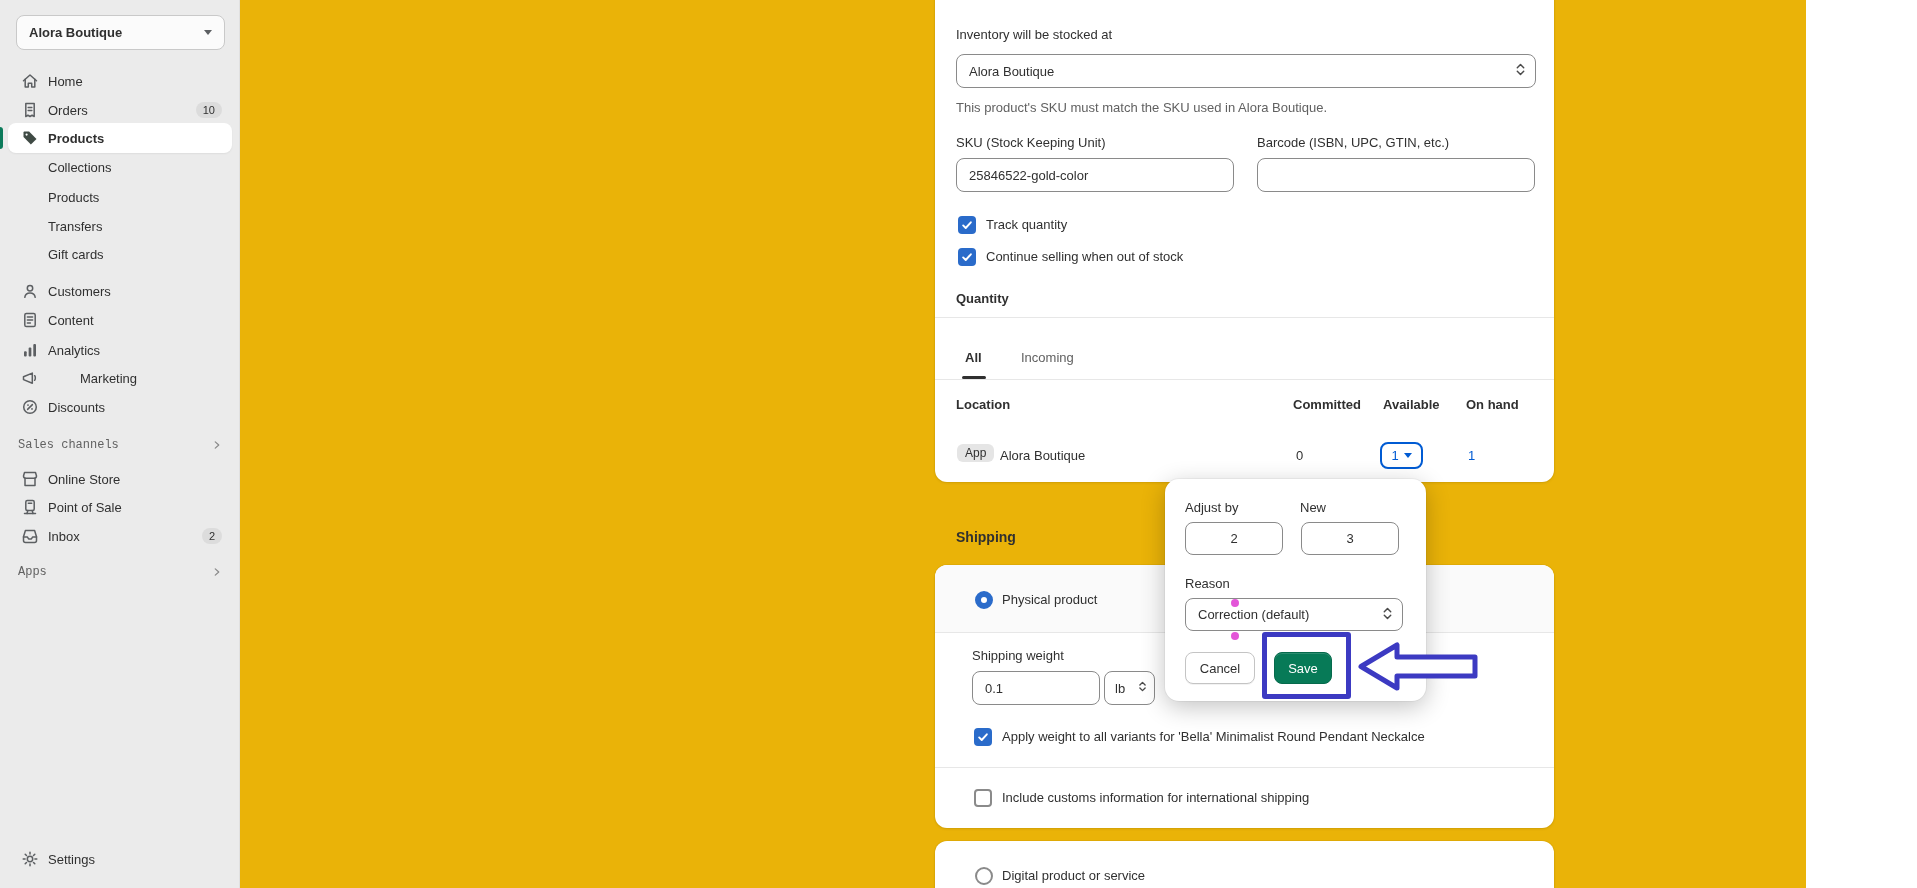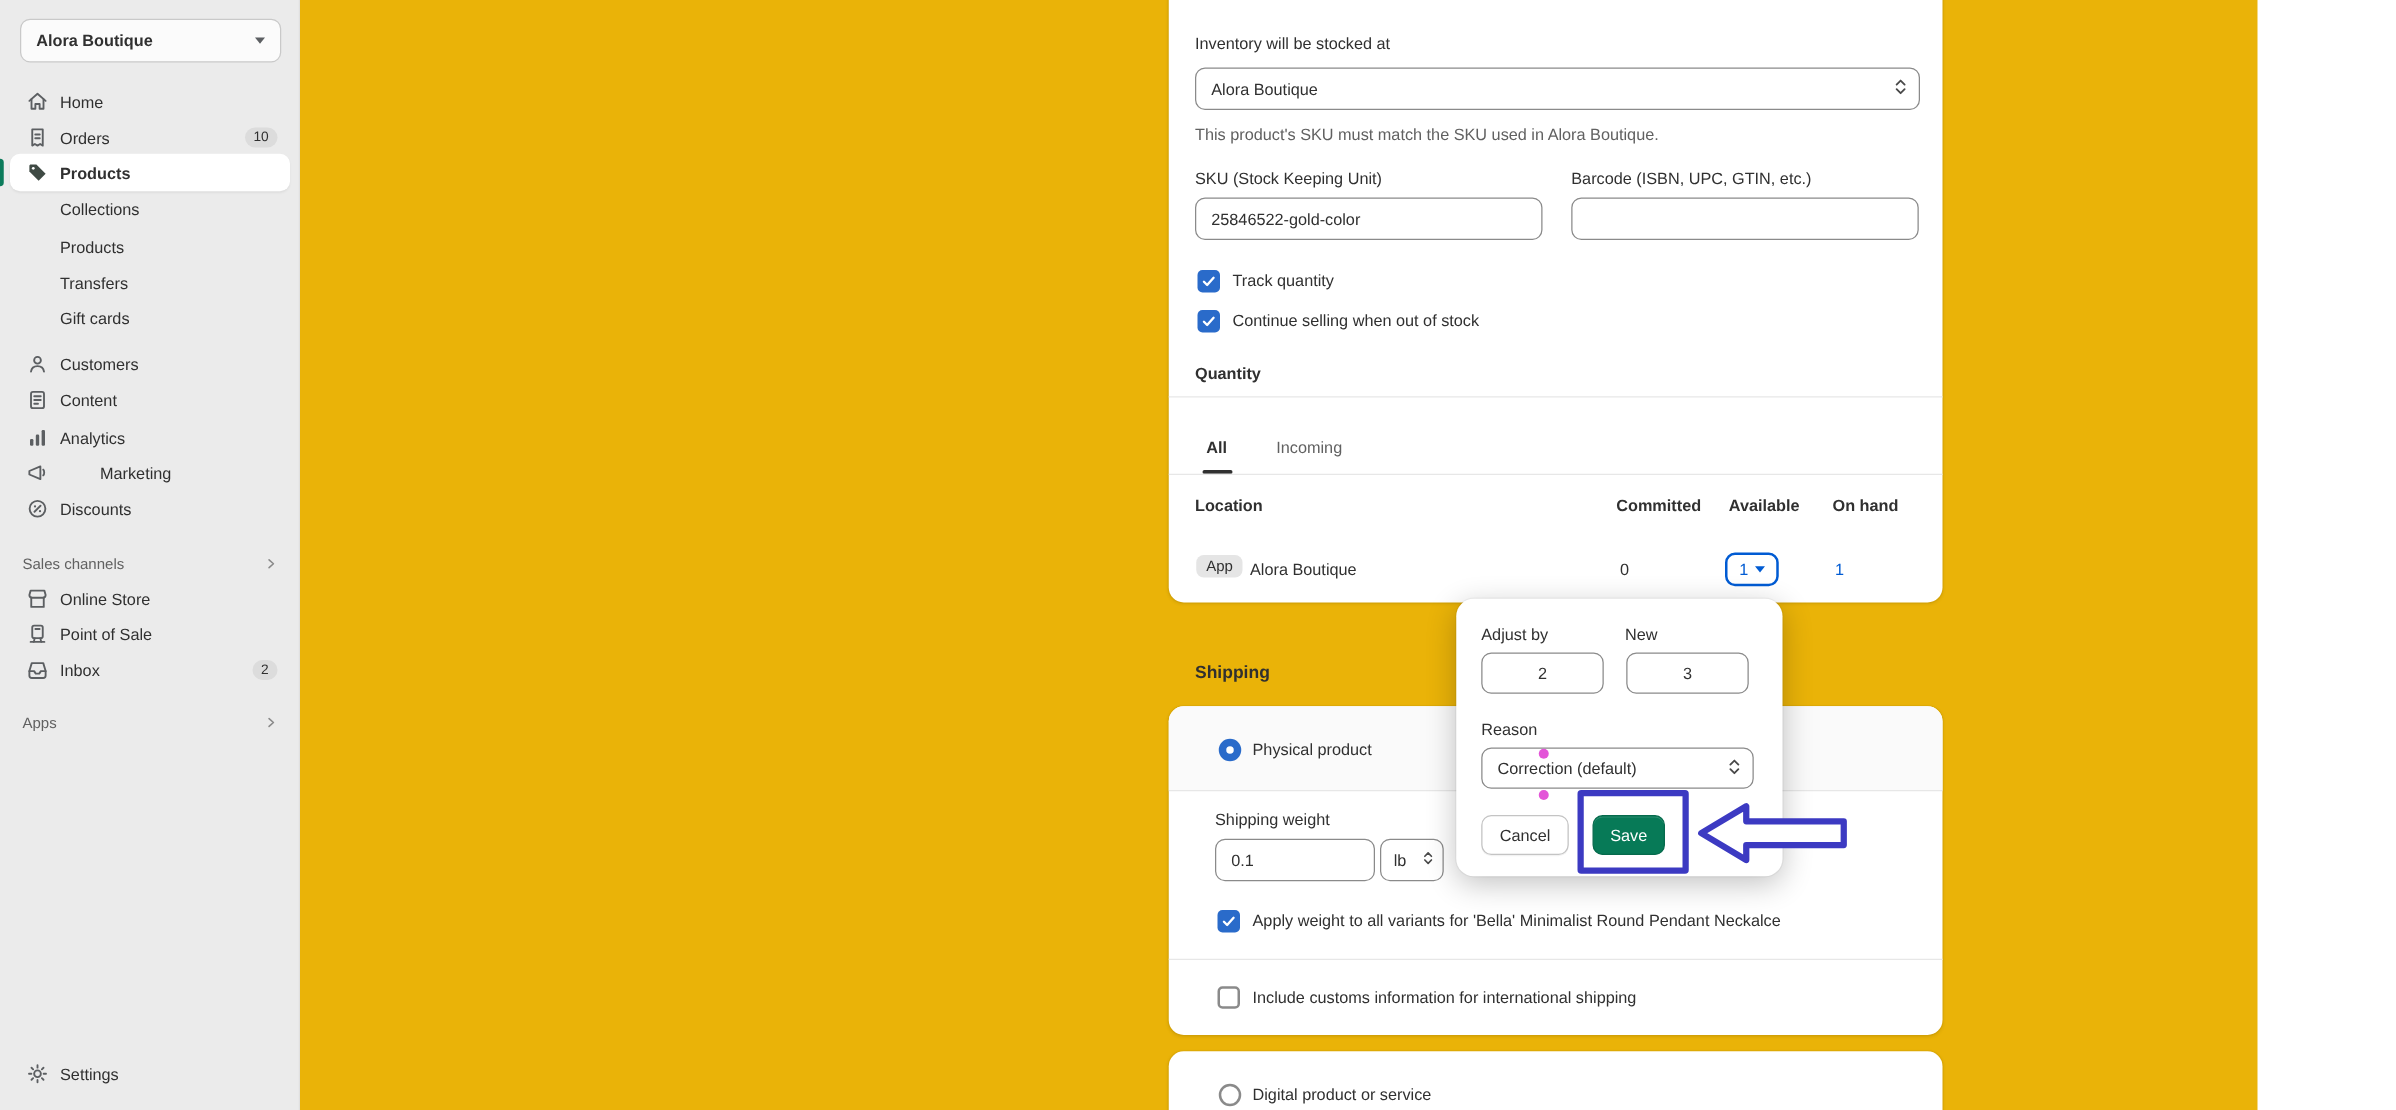--- a/index.html
+++ b/index.html
@@ -10,22 +10,22 @@
   #sidebar{position:absolute;left:0;top:0;width:240px;height:888px;background:#ebebeb;border-right:1px solid #e0e0e0;box-sizing:border-box;}
   .store-selector{position:absolute;left:16px;top:15px;width:209px;height:35px;background:#fbfbfb;border:1px solid #c9c9c9;
        border-radius:8px;box-sizing:border-box;display:flex;align-items:center;padding:0 12px;font-weight:bold;cursor:pointer;}
   .nav-row{position:absolute;left:8px;width:224px;height:30px;display:flex;align-items:center;padding-left:12px;
        box-sizing:border-box;border-radius:8px;font-size:13px;color:#303030;cursor:pointer;}
   .nav-row.sub{padding-left:40px;}
   .nav-row.selected{background:#ffffff;font-weight:bold;box-shadow:0 1px 2px rgba(0,0,0,.06);}
   .nav-row .ico{width:20px;height:20px;margin-right:8px;display:flex;align-items:center;justify-content:center;flex:0 0 auto;}
   .sel-bar{position:absolute;left:0;top:127px;width:3px;height:22px;background:#0c7b5b;border-radius:0 3px 3px 0;}
   .badge{margin-left:auto;margin-right:10px;background:#dcdcdc;border-radius:9px;font-size:11px;padding:2px 7px;color:#303030;}
-  .section-head{position:absolute;left:8px;width:224px;height:26px;display:flex;align-items:center;padding-left:10px;
-       box-sizing:border-box;font-size:12px;color:#616161;cursor:pointer;}
+  .section-head{position:absolute;left:8px;width:224px;height:26px;display:flex;align-items:flex-start;padding-left:10px;
+       box-sizing:border-box;font-size:12px;color:#616161;cursor:pointer;font-family:Liberation Mono, monospace;}
   .section-head .chev{margin-left:auto;margin-right:8px;display:flex;}
   
   .card{position:absolute;background:#fff;border-radius:12px;box-shadow:0 0 0 1px rgba(0,0,0,.03),0 1px 3px rgba(0,0,0,.09);}
   .divider{position:absolute;height:1px;background:#e7e7e7;}
   .flabel{position:absolute;font-size:13px;color:#303030;line-height:16px;}
   .help{position:absolute;font-size:13px;color:#616161;line-height:16px;}
   .heading{position:absolute;font-weight:bold;color:#303030;}
   .tinput{position:absolute;box-sizing:border-box;border:1px solid #8a8a8a;border-radius:8px;background:#fff;
        font-size:13px;color:#303030;padding:0 12px;font-family:inherit;outline:none;}
   .selectbox{position:absolute;box-sizing:border-box;border:1px solid #8a8a8a;border-radius:8px;background:#fff;

